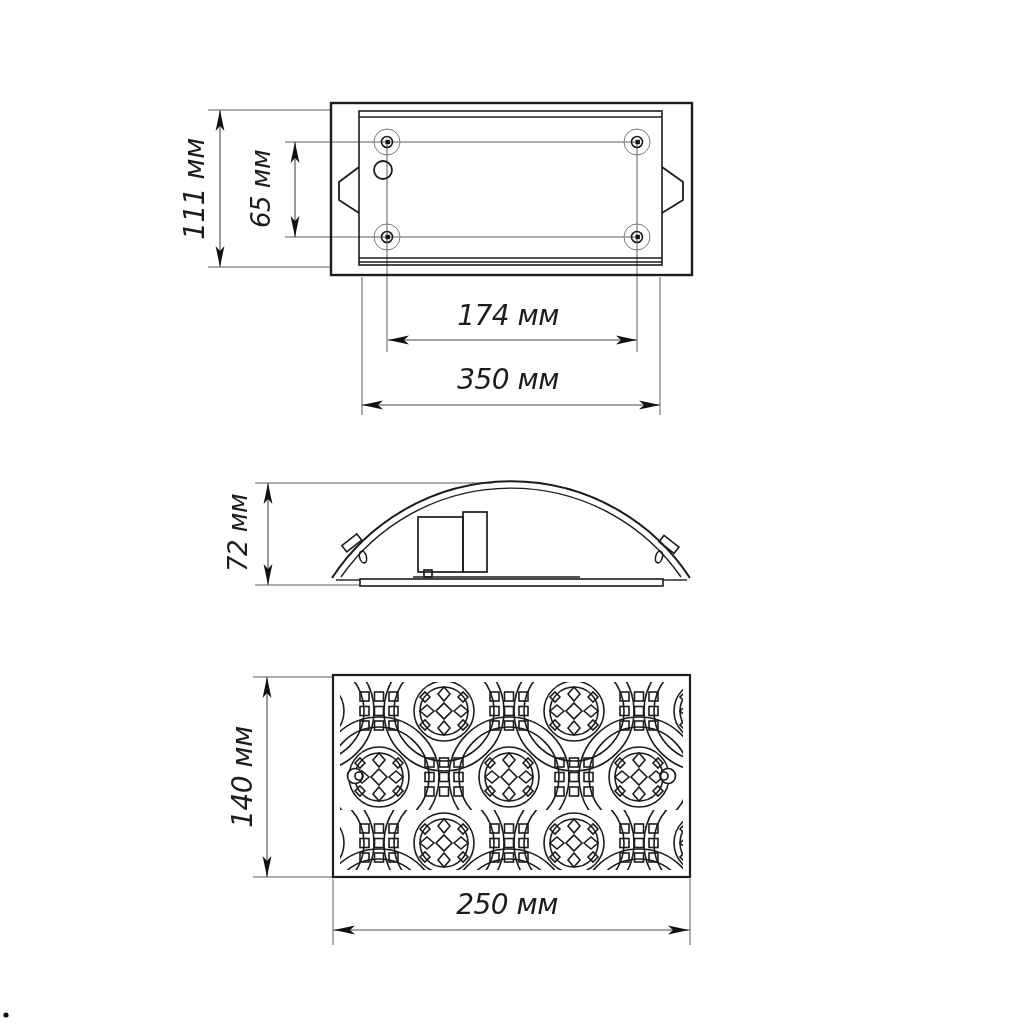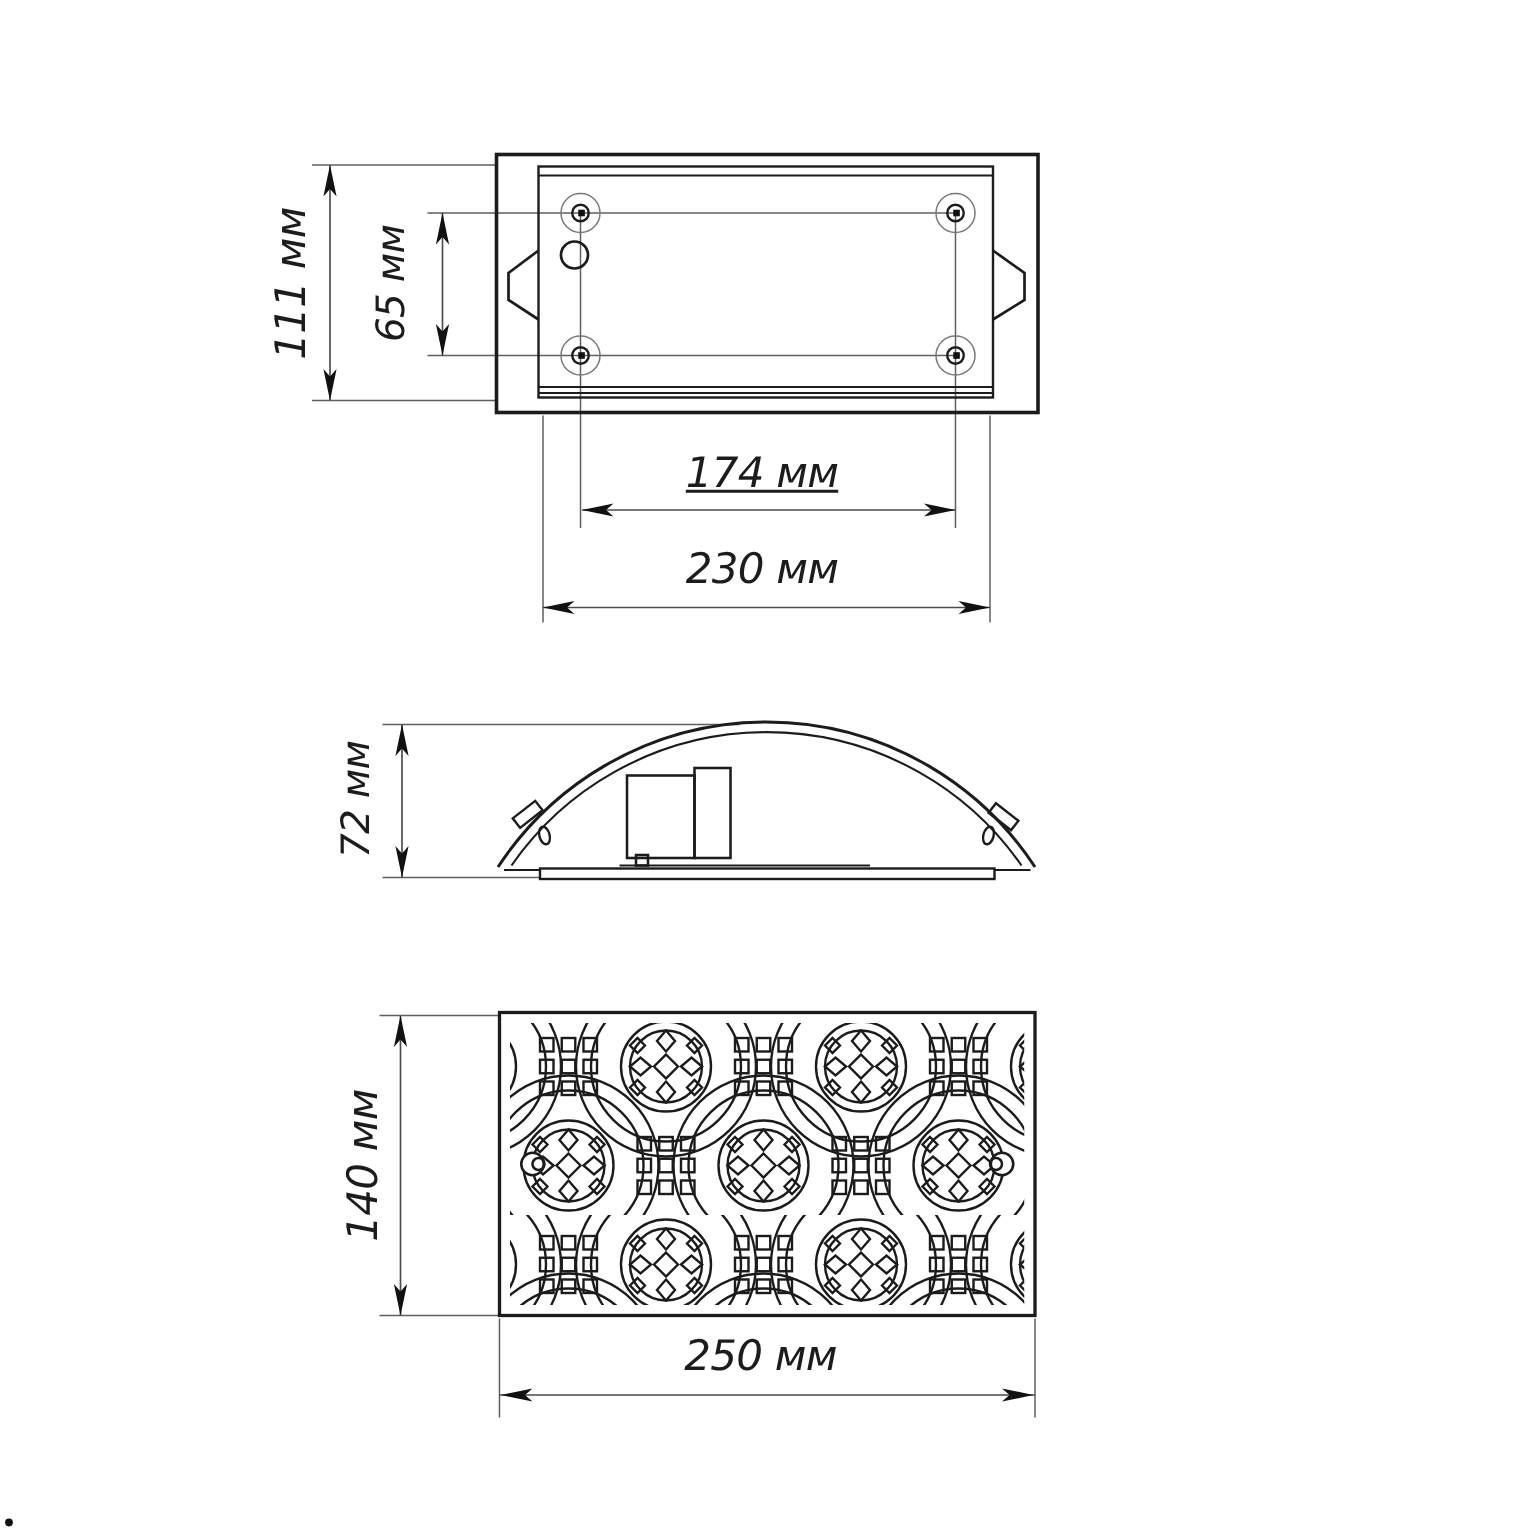--- a/index.html
+++ b/index.html
@@ -209,19 +209,19 @@
       <use href="#arw" transform="translate(334,930)"></use>
       <use href="#arw" transform="translate(689,930) rotate(180)"></use>
     </g>
   </g>
 
   <circle cx="6" cy="1015" r="2.6" fill="#111"></circle>
 </svg>
 
 <div class="dim-label vert" style="left:194px;top:189px;">111 мм</div>
 <div class="dim-label vert" style="left:261px;top:189px;font-size:26px;">65 мм</div>
-<div class="dim-label" style="left:508px;top:315px;text-decoration:underline;">174 мм</div>
-<div class="dim-label" style="left:508px;top:379px;">230 мм</div>
+<div class="dim-label" style="left:508px;top:315px;">174 мм</div>
+<div class="dim-label" style="left:508px;top:379px;">350 мм</div>
 <div class="dim-label vert" style="left:238px;top:533px;font-size:26px;">72 мм</div>
 <div class="dim-label vert" style="left:242px;top:777px;">140 мм</div>
 <div class="dim-label" style="left:507px;top:904px;text-align:center;">250 мм</div>
 
 </div>
 
 </body></html>

